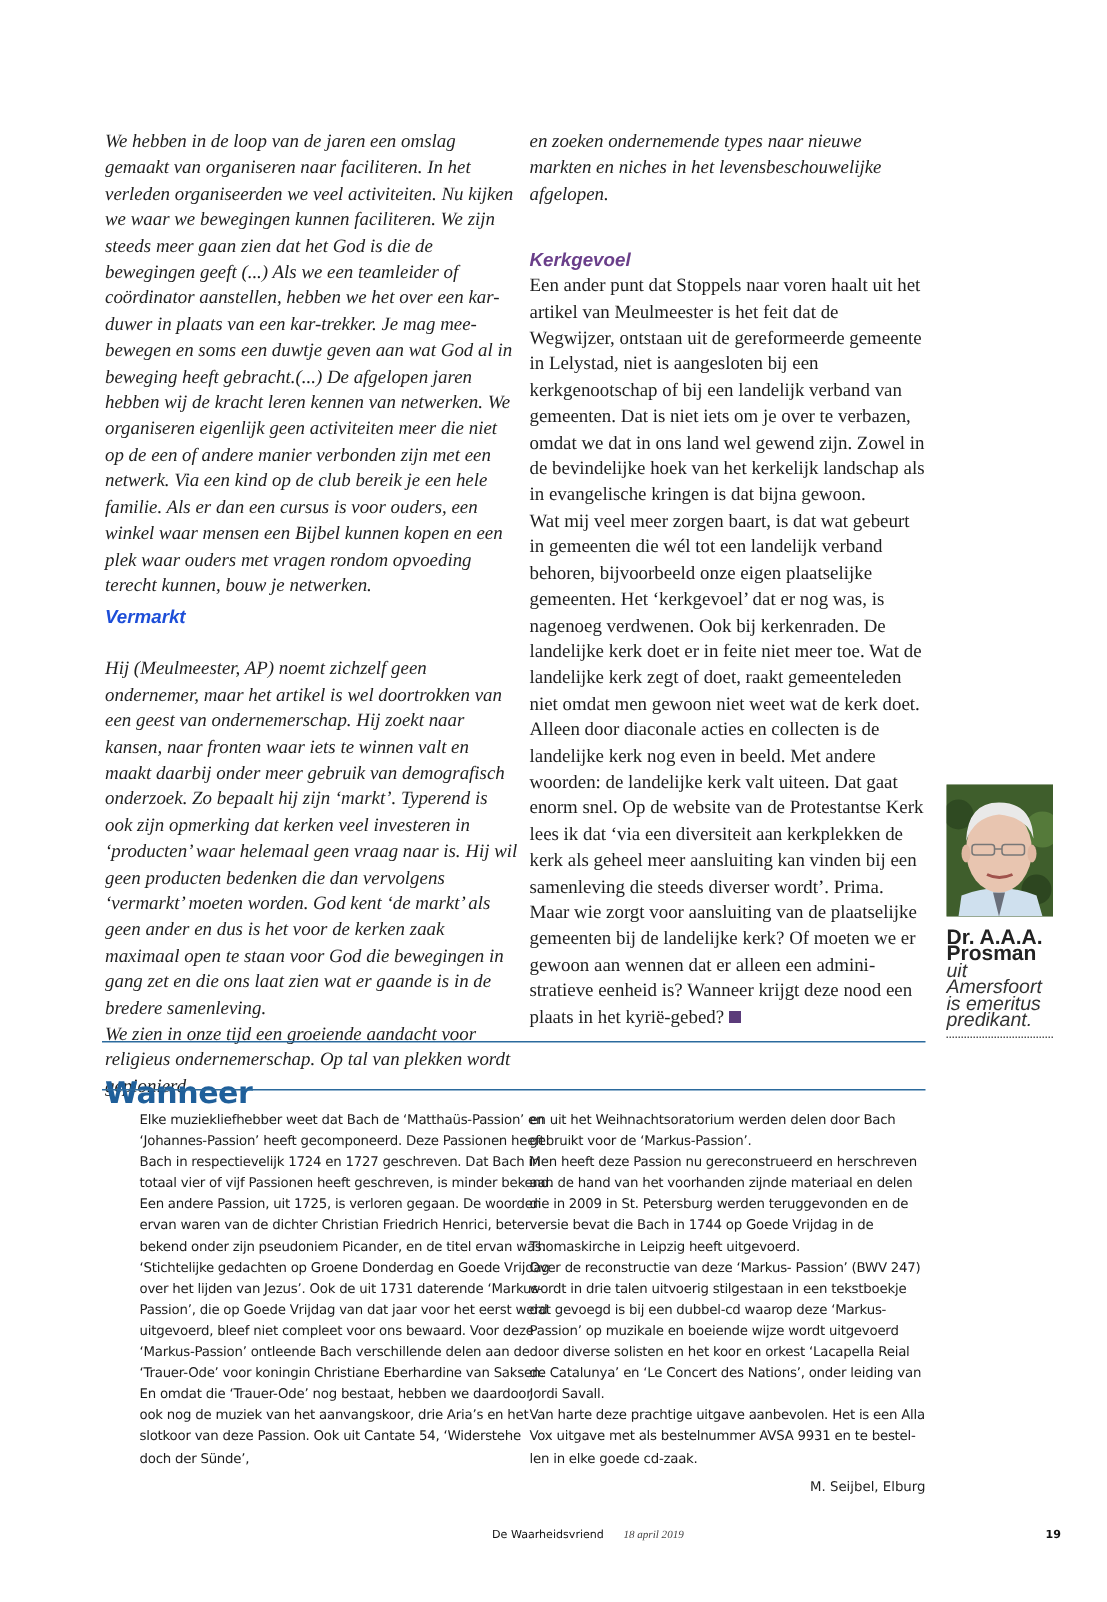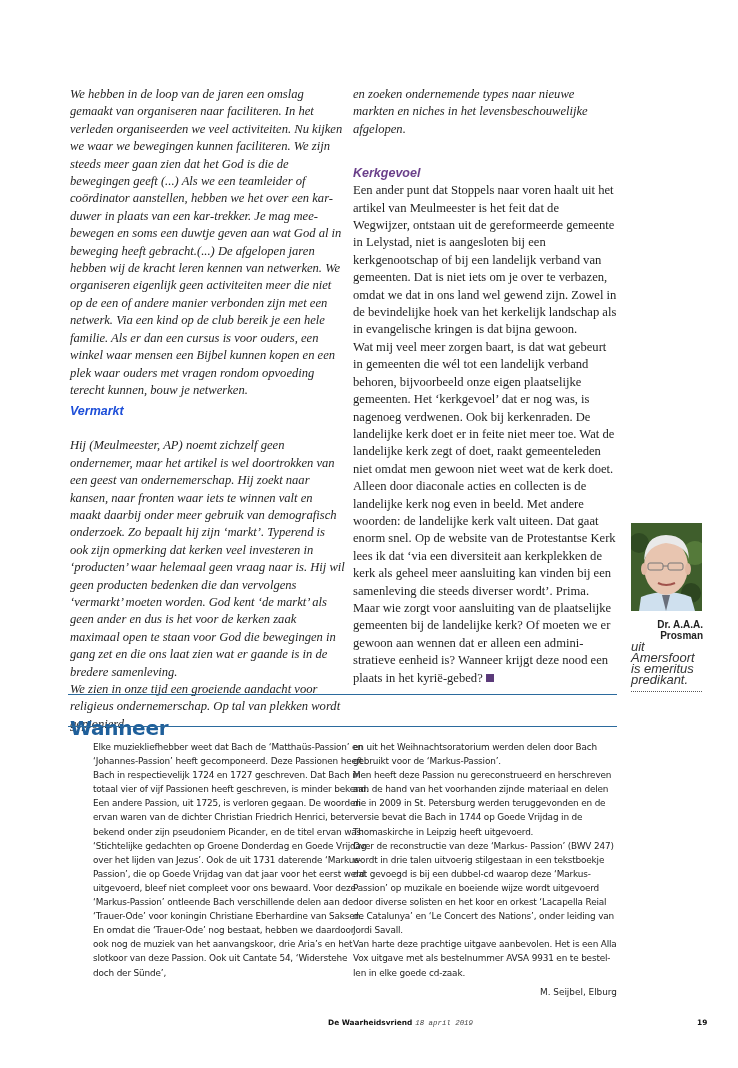--- a/index.html
+++ b/index.html
@@ -12,36 +12,36 @@
     #col-side { left: 631px; top: 523px; width: 72px; }
 
     .para { font-size: 12.6px; line-height: 17.4px; margin: 0; text-align: left; }
     .para.italic { font-style: italic; }
     .gap { height: 17px; }
     .subhead { font-family: "Liberation Sans", "DejaVu Sans", sans-serif; font-style: italic; font-weight: bold; font-size: 12.5px; line-height: 17px; margin: 4px 0 0 0; }
 
     .endmark { display: inline-block; width: 8px; height: 8px; margin-left: 3px; vertical-align: baseline; }
 
     #author-photo { width: 71px; height: 88px; display: block; position: relative; overflow: hidden; background: #3d5a2a; }
-    .author-name { font-family: "Liberation Sans", sans-serif; font-weight: bold; font-size: 10px; line-height: 11px; margin-top: 8px; color: #222; text-align: right; }
+    .author-name { font-family: "Liberation Sans", sans-serif; font-weight: bold; font-size: 14px; line-height: 11px; margin-top: 8px; color: #222; }
     .author-role { font-family: "Liberation Sans", sans-serif; font-style: italic; font-size: 13px; line-height: 11px; color: #333; }
     .dotted-rule { border-top: 1px dotted #555; margin-top: 6px; width: 71px; }
 
     #section-top-rule { position: absolute; left: 68px; top: 694px; width: 549px; height: 0; border-top: 1.5px solid #2b6a9d; }
     #section-title { position: absolute; left: 70px; top: 699px; font-family: "DejaVu Sans", sans-serif; font-weight: bold; font-size: 20px; line-height: 24px; letter-spacing: -0.3px; }
     #section-bottom-rule { position: absolute; left: 68px; top: 726px; width: 549px; height: 0; border-top: 1.5px solid #2b6a9d; }
 
     #music-left { position: absolute; left: 76px; top: 740px; width: 276px; margin-left: 17px; }
     #music-right { position: absolute; left: 353px; top: 740px; width: 264px; }
     .mpara { font-family: "DejaVu Sans", "Liberation Sans", sans-serif; font-size: 8.9px; line-height: 14.1px; margin: 0; color: #1c1c1c; letter-spacing: -0.15px; }
     .signature { font-family: "DejaVu Sans", sans-serif; font-weight: normal; font-size: 8.9px; line-height: 14px; text-align: right; margin-top: 5px; }
 
     #footer { position: absolute; left: 313px; top: 1018px; font-family: "DejaVu Sans", sans-serif; font-size: 7.4px; color: #111; }
-    #footer .pub { font-weight: bold; padding-left: 15px; }
-    #footer .date { font-style: italic; font-family: Liberation Mono, monospace; color: #444; margin-left: 3px; }
+    #footer .pub { font-weight: normal; padding-left: 15px; }
+    #footer .date { font-style: italic; font-family: Liberation Serif, serif; color: #444; margin-left: 13px; }
     #page-number { position: absolute; left: 697px; top: 1018px; font-family: "DejaVu Sans", sans-serif; font-weight: bold; font-size: 7.4px; color: #111; }
   </style>
 </head>
 <body>
 
 <div id="col-left" class="col serif">
   <p class="para italic">We hebben in de loop van de jaren een omslag gemaakt van organiseren naar faciliteren. In het verleden organi­seerden we veel activiteiten. Nu kijken we waar we bewe­gingen kunnen faciliteren. We zijn steeds meer gaan zien dat het God is die de bewegingen geeft (...) Als we een teamleider of coördinator aanstellen, hebben we het over een kar-duwer in plaats van een kar-trekker. Je mag mee­bewegen en soms een duwtje geven aan wat God al in beweging heeft gebracht.(...) De afgelopen jaren hebben wij de kracht leren kennen van netwerken. We organise­ren eigenlijk geen activiteiten meer die niet op de een of andere manier verbonden zijn met een netwerk. Via een kind op de club bereik je een hele familie. Als er dan een cursus is voor ouders, een winkel waar mensen een Bijbel kunnen kopen en een plek waar ouders met vragen rond­om opvoeding terecht kunnen, bouw je netwerken.</p>
   <h3 class="subhead" style="color: #1d4ed8;">Vermarkt</h3>
   <div class="gap"></div>
   <p class="para italic">Hij (Meulmeester, AP) noemt zichzelf geen ondernemer, maar het artikel is wel doortrokken van een geest van ondernemerschap. Hij zoekt naar kansen, naar fronten waar iets te winnen valt en maakt daarbij onder meer gebruik van demografisch onderzoek. Zo bepaalt hij zijn ‘markt’. Typerend is ook zijn opmerking dat kerken veel investeren in ‘producten’ waar helemaal geen vraag naar is. Hij wil geen producten bedenken die dan vervolgens ‘vermarkt’ moeten worden. God kent ‘de markt’ als geen ander en dus is het voor de kerken zaak maximaal open te staan voor God die bewegingen in gang zet en die ons laat zien wat er gaande is in de bredere samenleving.</p>

